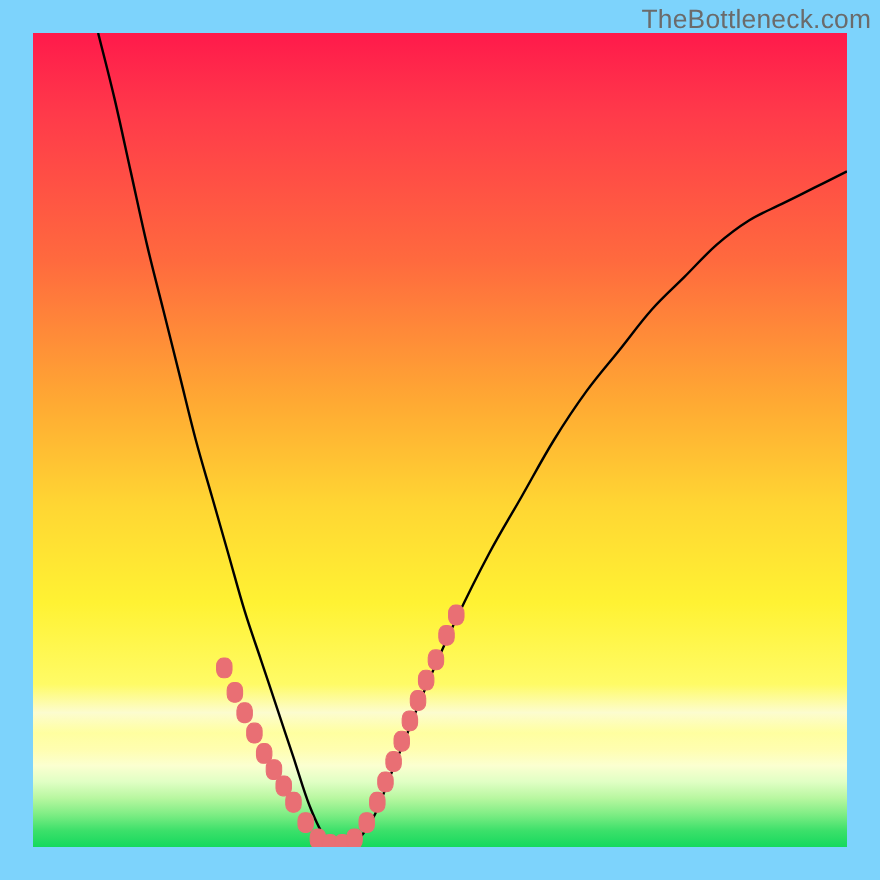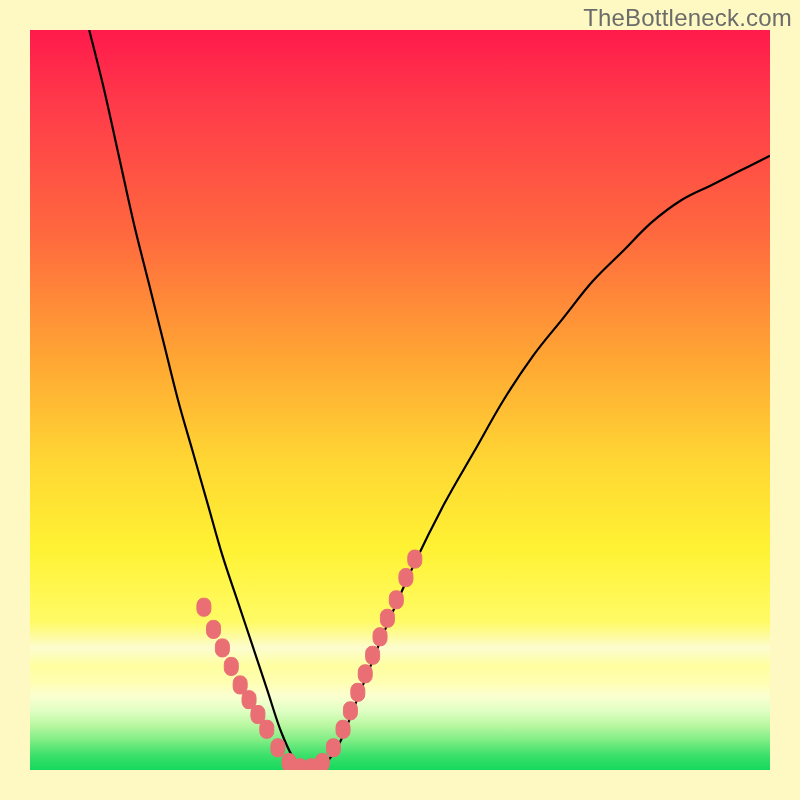--- a/index.html
+++ b/index.html
@@ -10,21 +10,21 @@
     background: #000;
     overflow: hidden;
     font-family: Arial, Helvetica, sans-serif;
   }
   .frame {
     position: absolute;
     left: 0;
     top: 0;
     width: 800px;
     height: 800px;
-    background: #fef9c3;
+    background: #7dd3fc;
   }
   .plot-area {
     position: absolute;
     left: 30px;
     top: 30px;
     width: 740px;
     height: 740px;
     overflow: hidden;
   }
   

